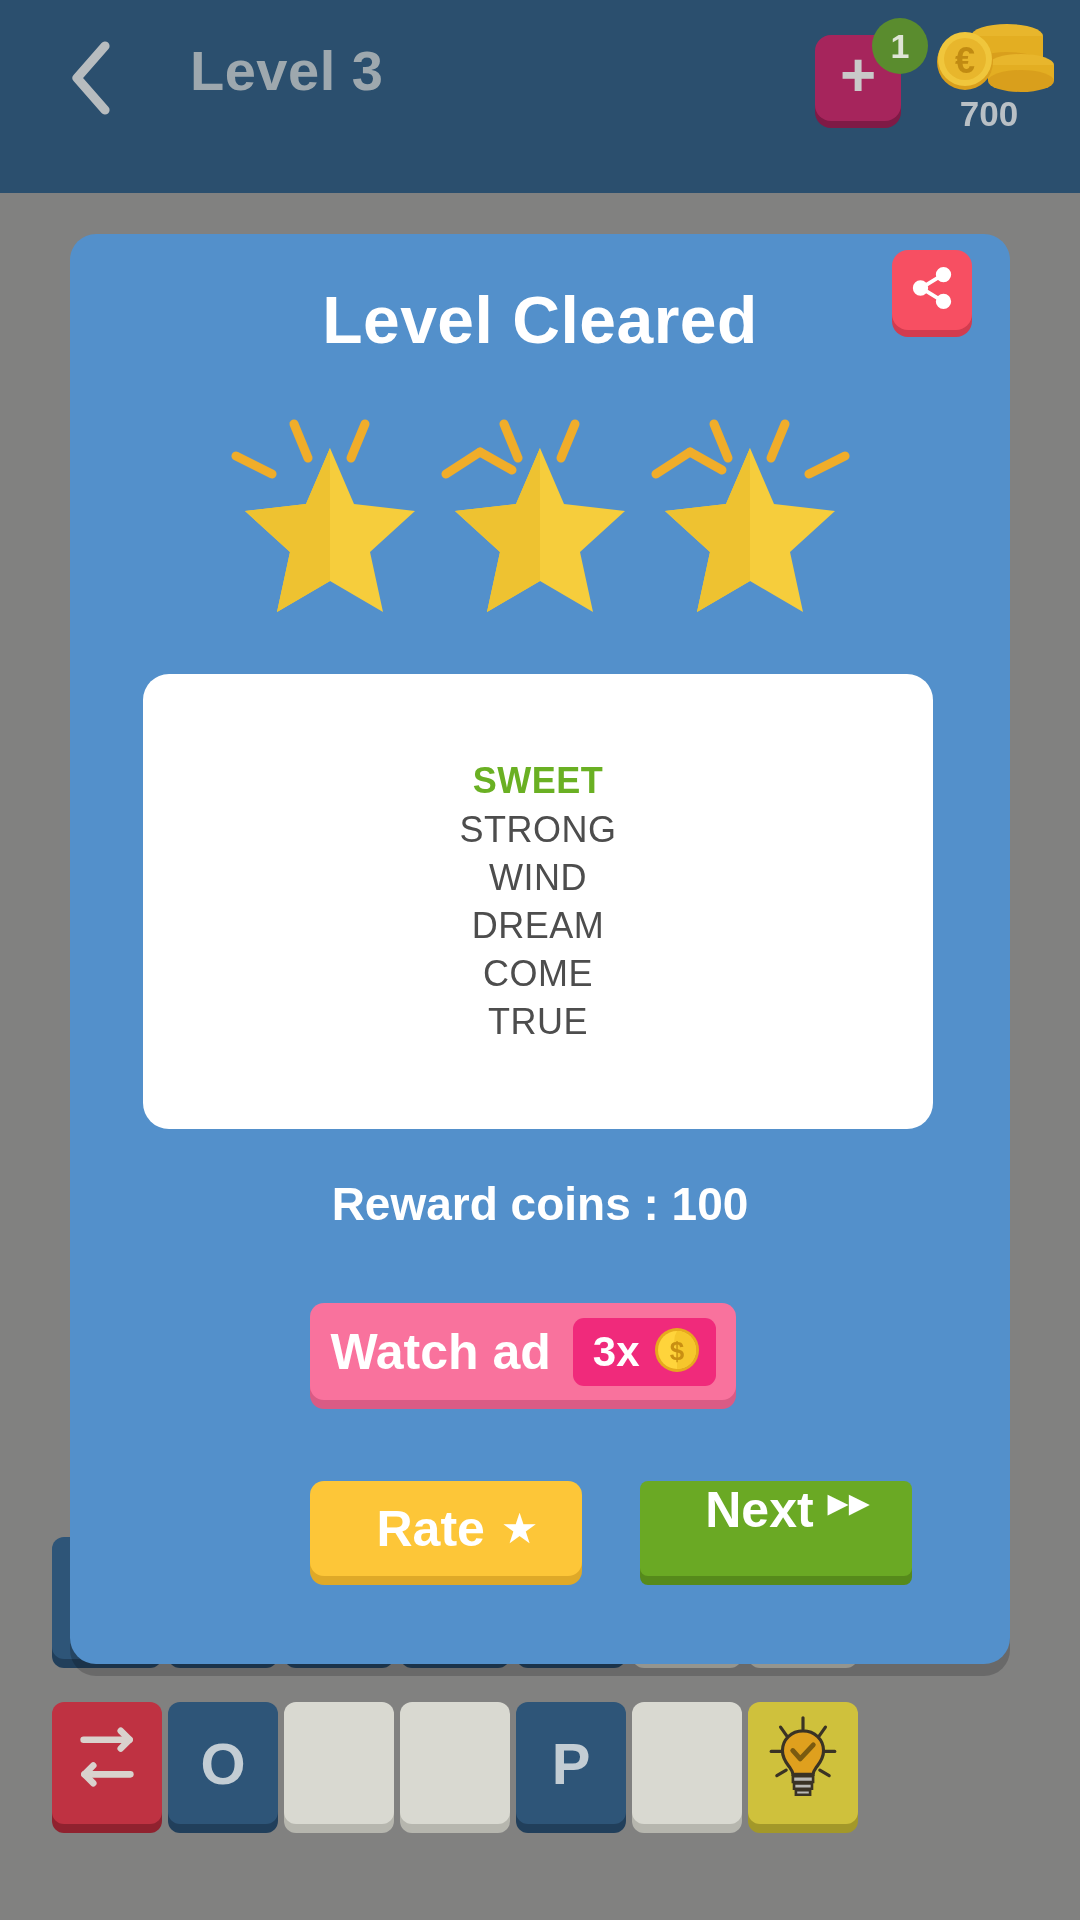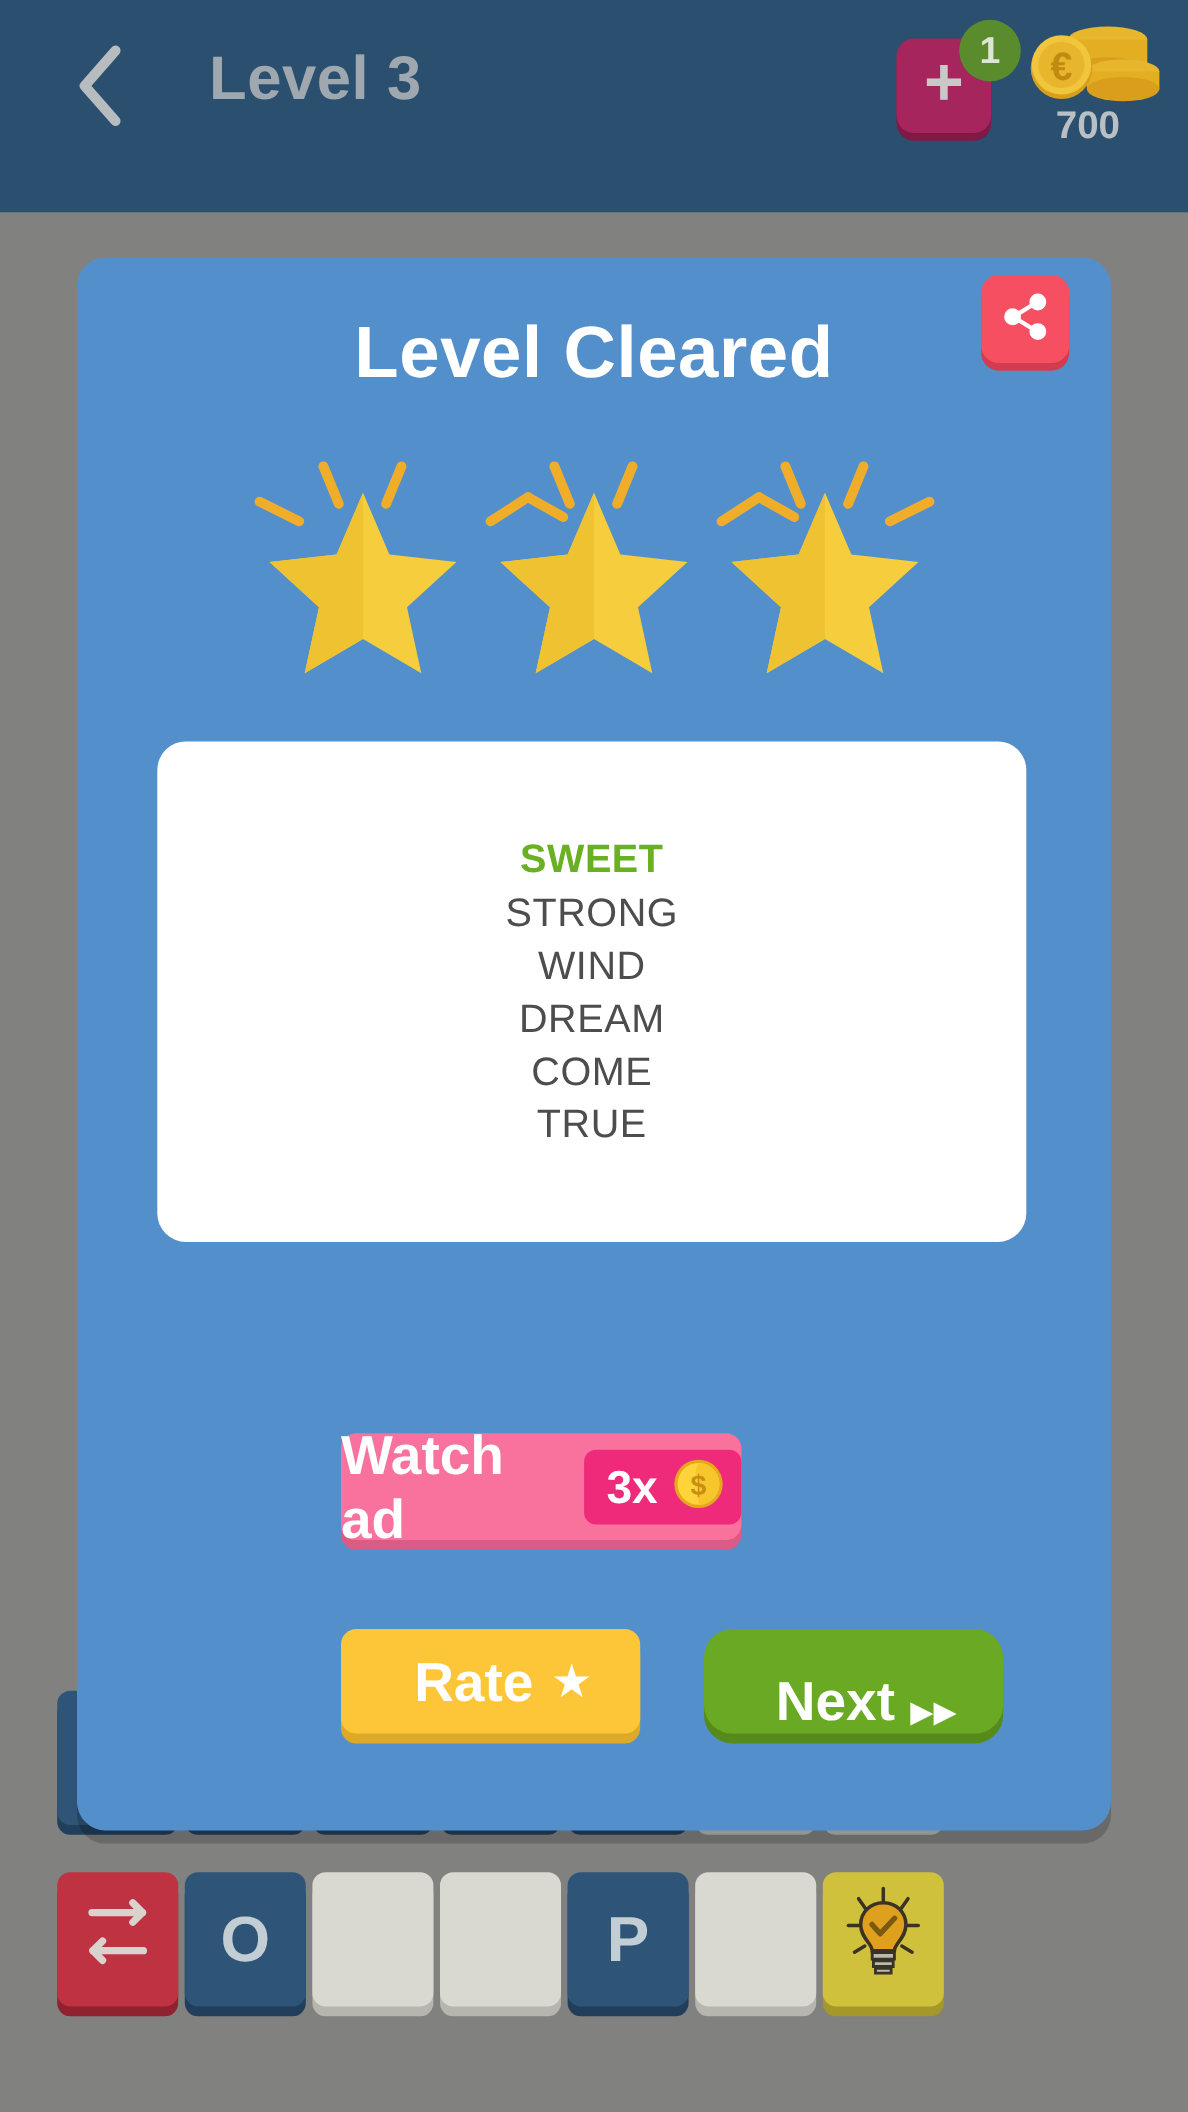--- a/index.html
+++ b/index.html
@@ -102,43 +102,43 @@
   }
   .word.found { color:#6ab023; font-weight:bold; }
 
   #reward-text {
     position:absolute; left:0; top:943px; width:940px; text-align:center;
     color:#ffffff; font-size:46px; font-weight:bold;
   }
 
   
   #watch-ad-btn {
-    position:absolute; left:240px; top:1069px; width:364px; height:97px;
+    position:absolute; left:240px; top:1069px; width:426px; height:97px;
     background:#f9729d; border-radius:14px;
     box-shadow:0 9px 0 #da5b85;
     display:flex; align-items:center; justify-content:center; gap:22px;
   }
   #watch-ad-label { color:#ffffff; font-size:50px; font-weight:bold; }
   #watch-ad-badge {
     background:#f02a7b; border-radius:11px; height:68px;
     padding:0 16px 0 20px;
     display:flex; align-items:center; gap:14px;
   }
   #watch-ad-multiplier { color:#ffffff; font-size:42px; font-weight:bold; }
 
   
   #rate-btn {
     position:absolute; left:240px; top:1247px; width:272px; height:95px;
     background:#fdc638; border-radius:14px; box-shadow:0 9px 0 #dfa928;
     display:flex; align-items:center; justify-content:center; gap:16px;
   }
   #next-btn {
     position:absolute; left:570px; top:1247px; width:272px; height:95px;
-    background:#6aa924; border-radius:26px; box-shadow:0 9px 0 #568a1b;
-    display:flex; align-items:flex-end; justify-content:center; gap:14px;
+    background:#6aa924; border-radius:8px; box-shadow:0 9px 0 #568a1b;
+    display:flex; align-items:flex-start; justify-content:center; gap:14px;
   }
   .btn-label { color:#ffffff; font-size:50px; font-weight:bold;margin-left:23px; }
   .btn-glyph { color:#ffffff; font-size:42px; line-height:1; }
 </style>
 </head>
 <body>
 
 <div id="screen">
 
   <div id="board-back">
@@ -291,20 +291,21 @@
 
     <div id="word-card">
       <div class="word found">SWEET</div>
       <div class="word">STRONG</div>
       <div class="word">WIND</div>
       <div class="word">DREAM</div>
       <div class="word">COME</div>
       <div class="word">TRUE</div>
     </div>
 
+    <div id="reward-text">Reward coins : 100</div>
 
     <div id="watch-ad-btn">
       <span id="watch-ad-label">Watch ad</span>
       <span id="watch-ad-badge">
         <span id="watch-ad-multiplier">3x</span>
         <span>
           <svg width="46" height="46" viewBox="0 0 46 46">
             <circle cx="23" cy="23" r="22" fill="#e6a91d"></circle>
             <circle cx="23" cy="23" r="19" fill="#ffd43b"></circle>
             <path d="M23 23 a19 19 0 0 1 0 -19 a19 19 0 0 1 0 38 z" fill="#f6c62c"></path>

